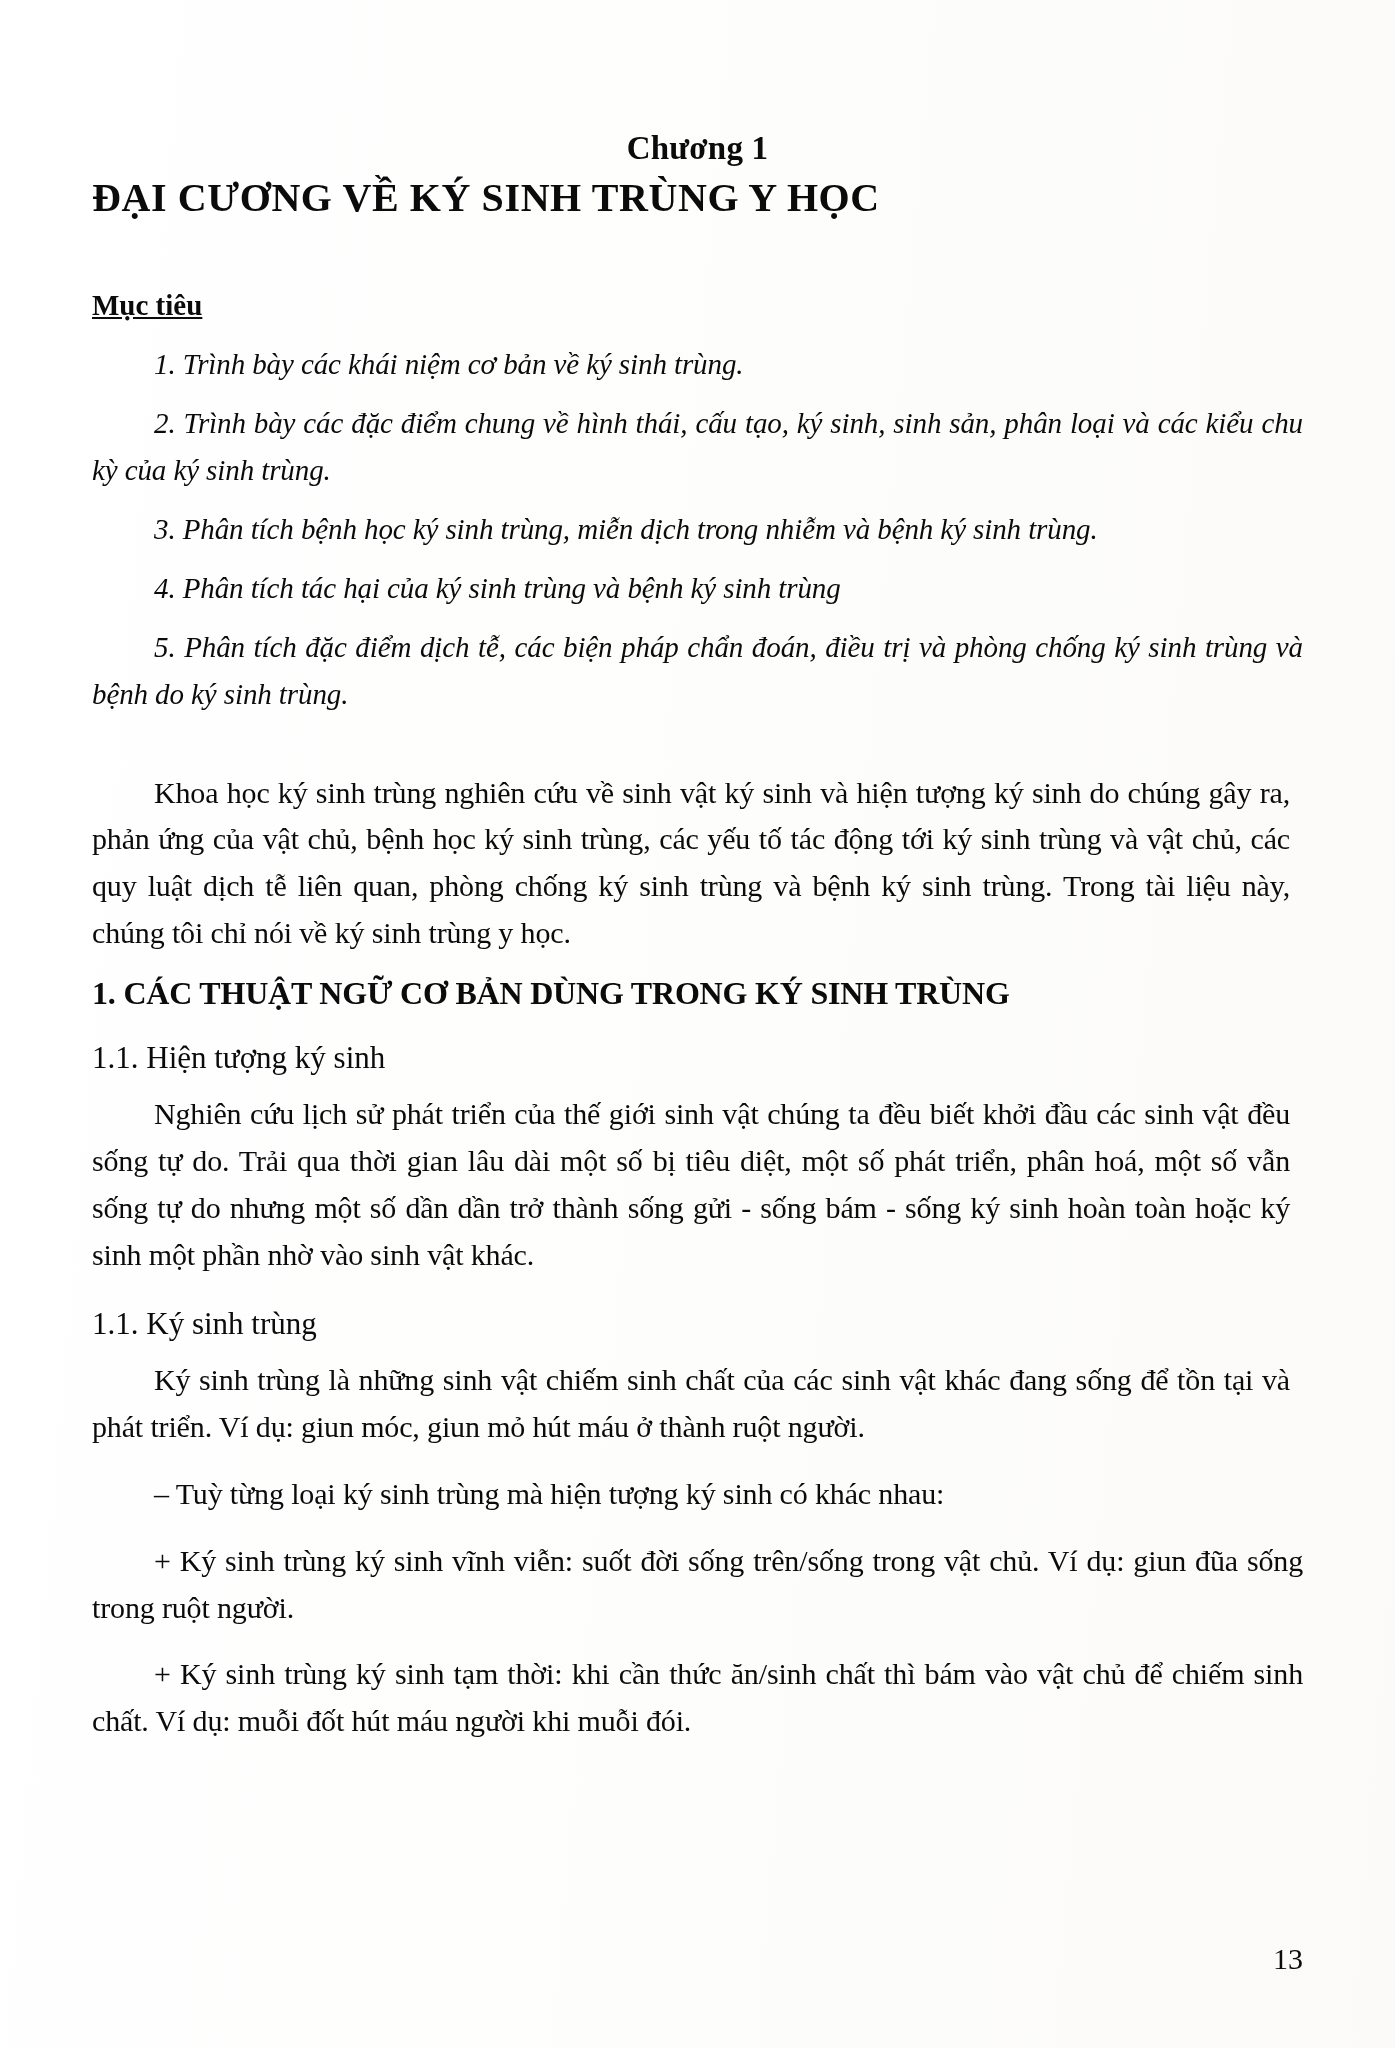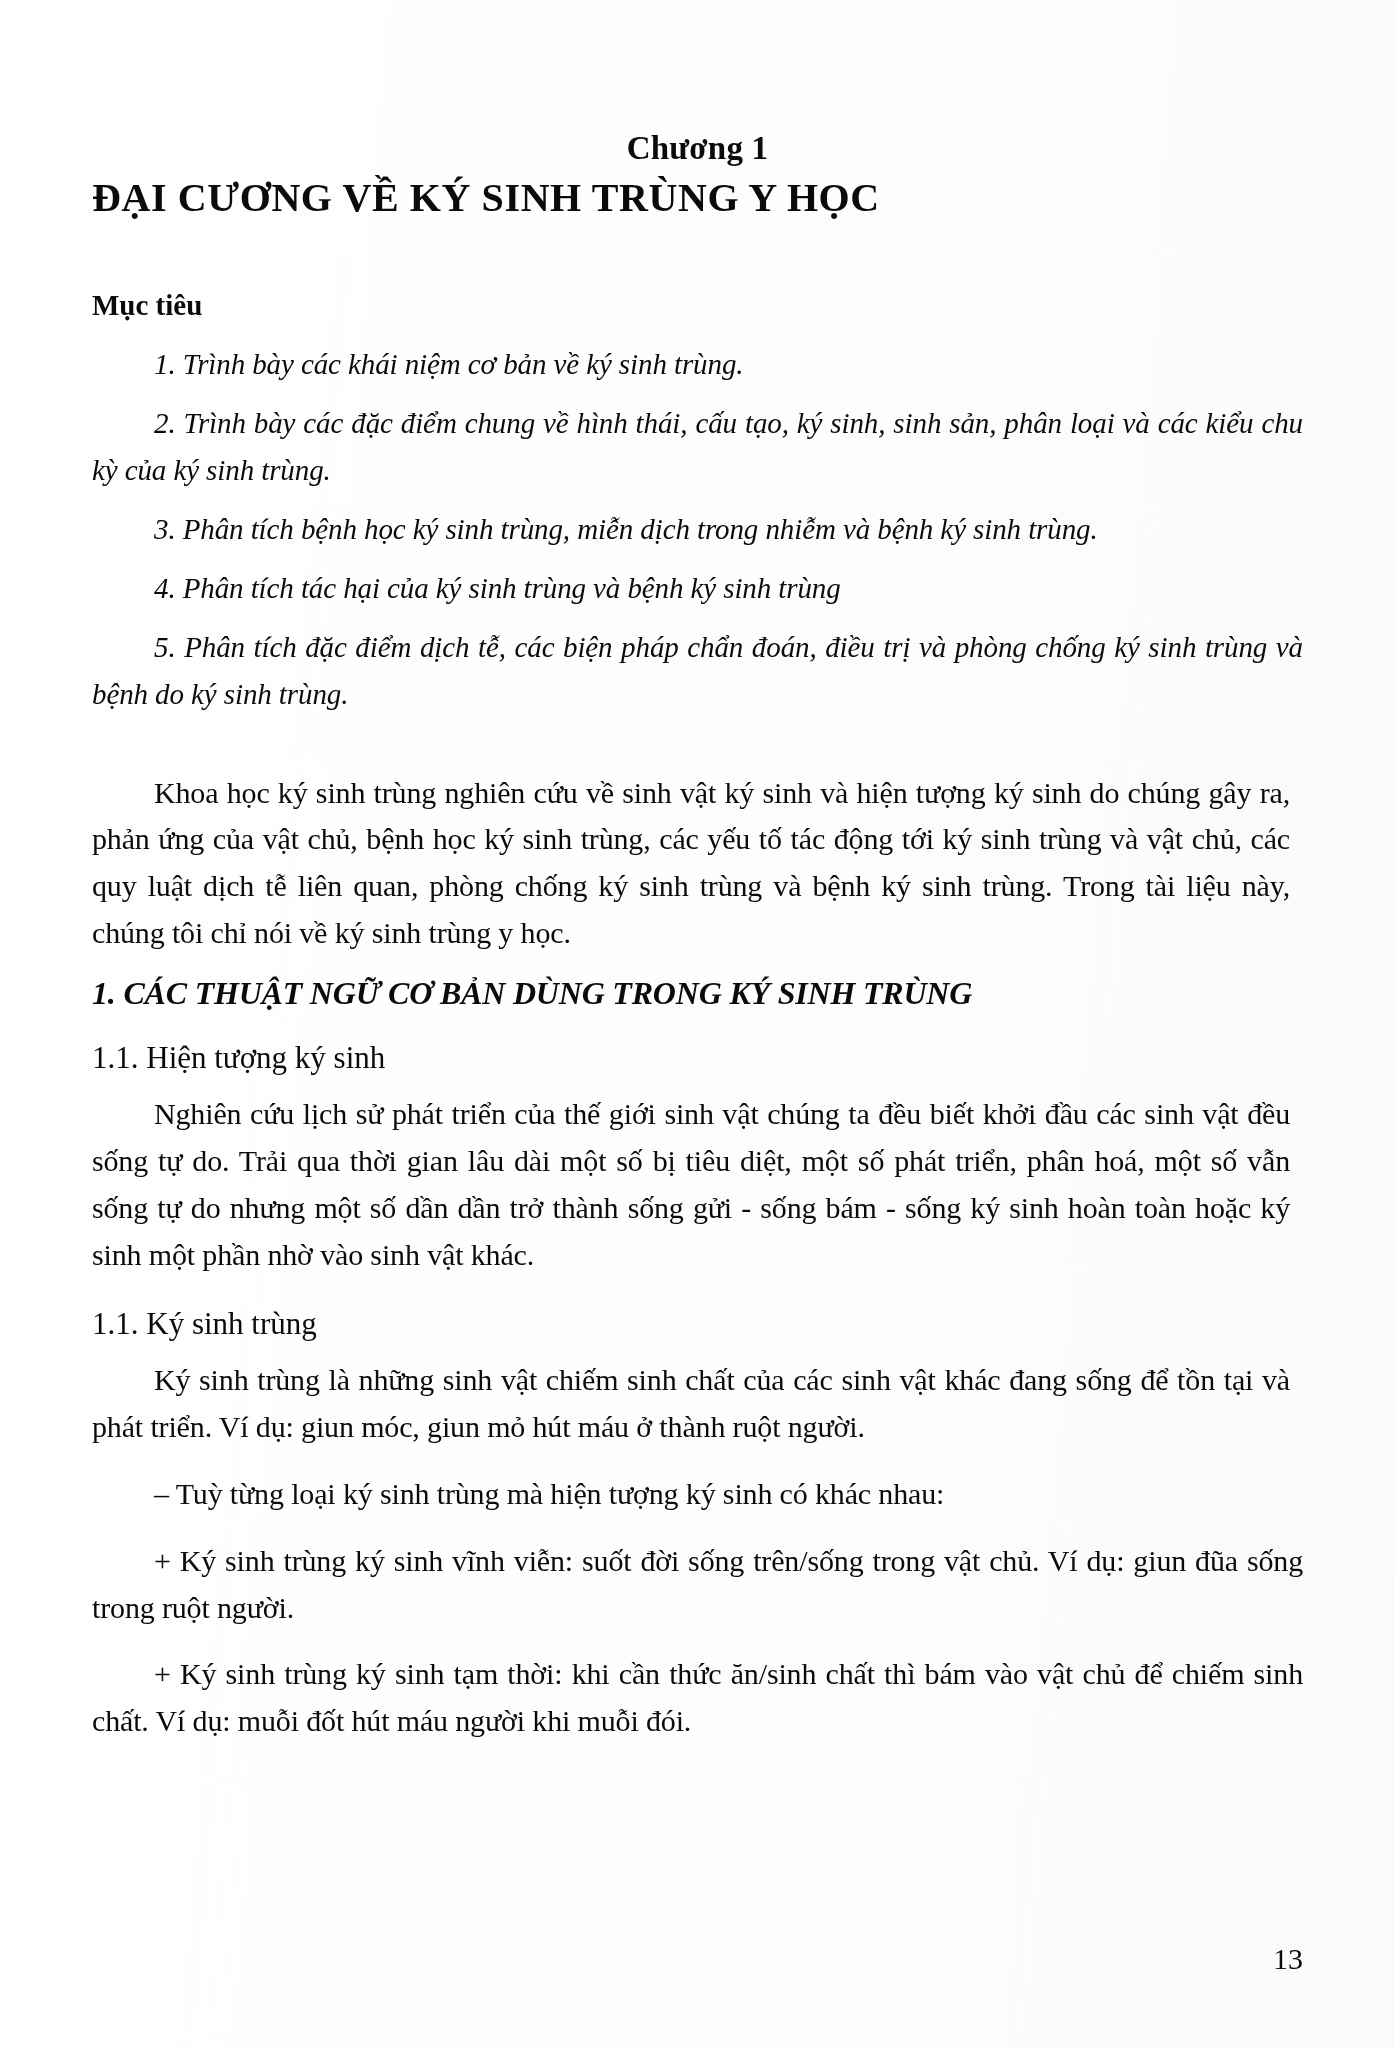--- a/index.html
+++ b/index.html
@@ -52,20 +52,21 @@
     letter-spacing: 0.6px;
     margin: 0;
     line-height: 1.2;
   }
 
   .objectives-heading {
     font-weight: bold;
     font-size: 29px;
     margin: 66px 0 0 0;
     line-height: 1.2;
+    text-decoration: underline;
   }
 
   .objectives {
     margin: 18px 0 0 0;
   }
   .objective {
     font-style: italic;
     font-size: 29px;
     line-height: 1.62;
     margin: 0 0 12px 0;
@@ -85,21 +86,20 @@
   }
   .spacer-lg { height: 52px; }
   .spacer-sm { height: 14px; }
 
   .section-heading {
     font-weight: bold;
     font-size: 32px;
     margin: 16px 0 0 0;
     line-height: 1.25;
     letter-spacing: -0.2px;
-    font-style: italic;
   }
   .subsection-heading {
     font-weight: normal;
     font-size: 31px;
     margin: 26px 0 0 0;
     line-height: 1.25;
   }
 
   .bullet-para {
     font-size: 30px;

